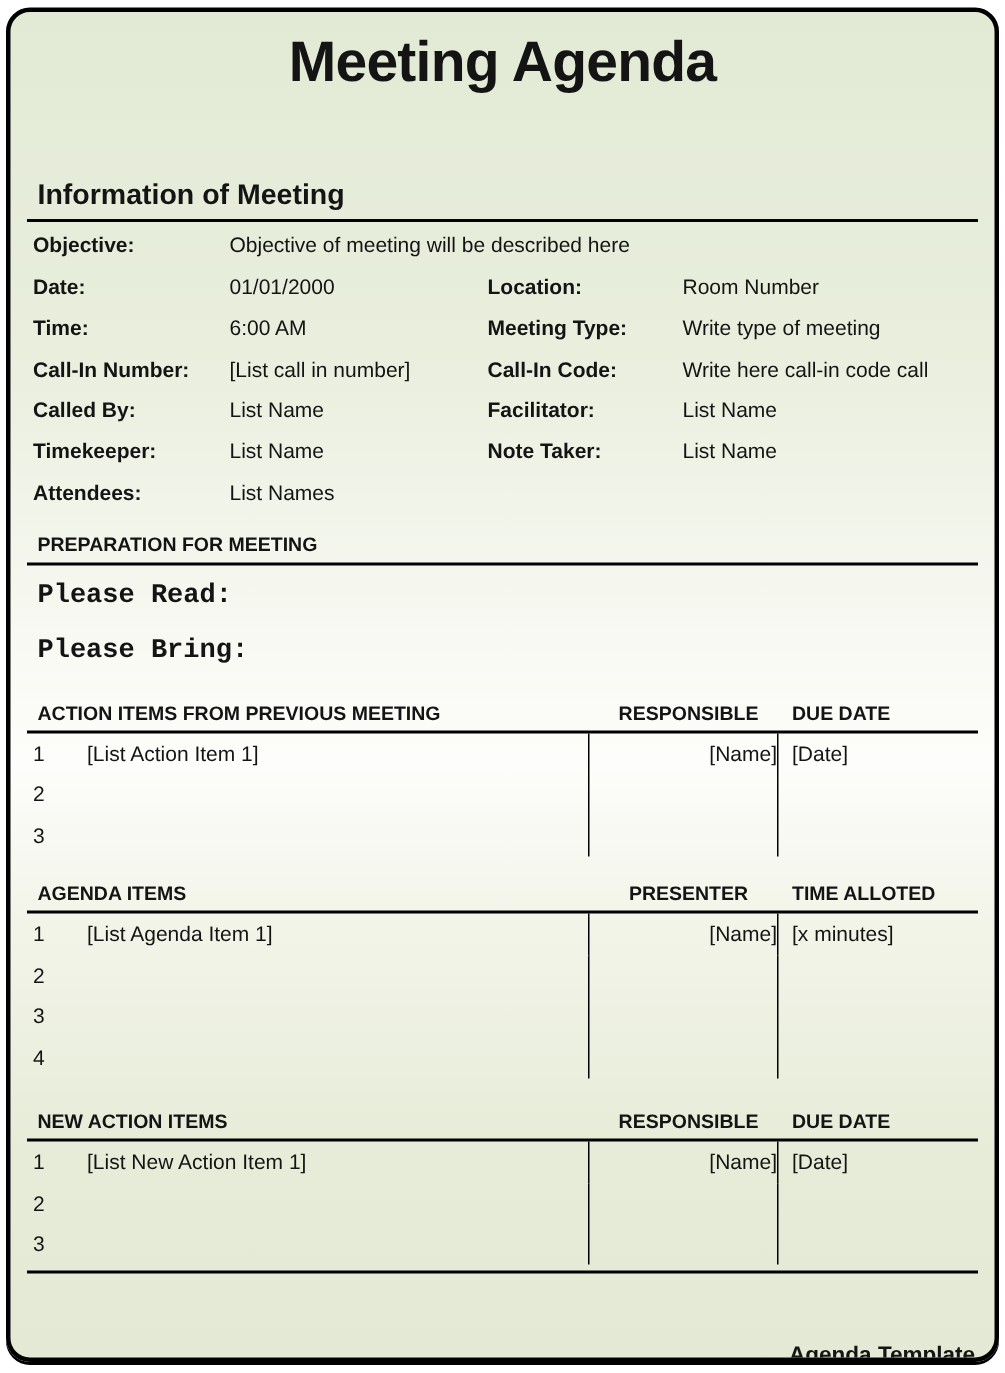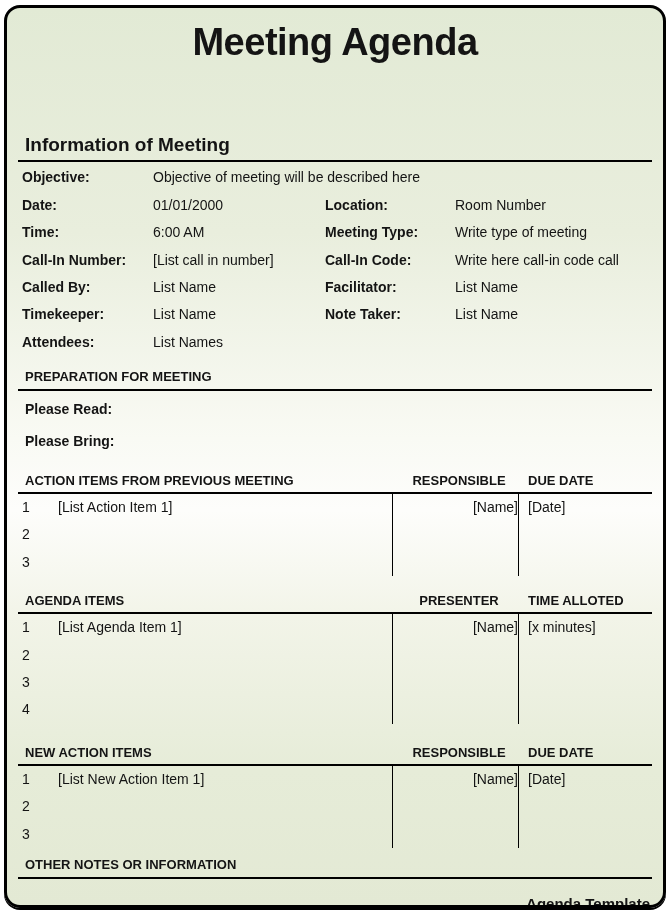--- a/index.html
+++ b/index.html
@@ -31,21 +31,21 @@
   .title {
     margin-top: 12px;
     text-align: center;
     font-size: 38px;
     font-weight: bold;
     letter-spacing: -0.5px;
     line-height: 1.2;
   }
 
   .info-heading {
-    margin-top: 68px;
+    margin-top: 54px;
     padding-left: 7px;
     font-size: 19px;
     font-weight: bold;
     line-height: 1.2;
   }
   .rule { border-top: 2px solid #000; margin-top: 4px; }
 
   .info-grid {
     margin-top: 7px;
     padding-left: 4px;
@@ -59,21 +59,21 @@
   .info-grid .lbl { font-weight: bold; }
   .info-grid .span3 { grid-column: 2 / 5; }
 
   .prep-heading, .t-h1, .notes-heading {
     font-size: 13px;
     font-weight: bold;
     line-height: 1.25;
   }
   .prep-heading { margin-top: 8px; padding-left: 7px; }
   .prep-items { padding-left: 7px; margin-top: 10px; }
-  .prep-item { font-size: 14px; font-weight: bold; line-height: 1.15; }
+  .prep-item { font-size: 18px; font-weight: bold; line-height: 1.15; font-family: Liberation Mono, monospace; }
   .prep-item + .prep-item { margin-top: 16px; }
 
   .table-section .t-head {
     display: grid;
     grid-template-columns: 374px 126px 1fr;
     font-size: 13px;
     font-weight: bold;
     line-height: 1.25;
   }
   .t-head .t-h1 { padding-left: 7px; }
@@ -252,18 +252,17 @@
 
         <div class="c1">
             <span class="num">3</span>
             <span class="item"></span>
           </div>
         <div class="c2"></div>
         <div class="c3"></div>
       </div>
     </section>
 
-    <div class="notes-heading">OTHER NOTES OR INFORMATION</div>
     <div class="rule"></div>
 
     <div class="footer">Agenda Template</div>
   </div>
 </div>
 
 </body></html>

